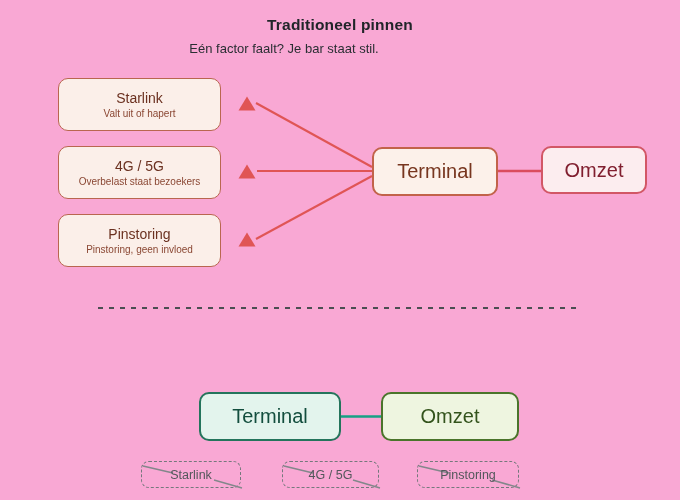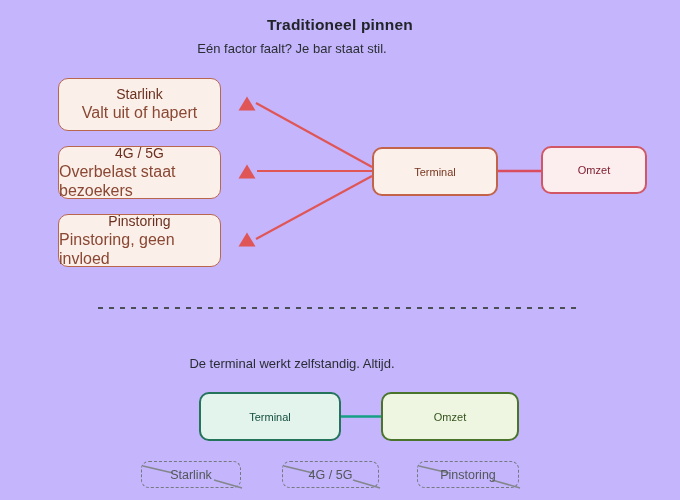--- a/index.html
+++ b/index.html
@@ -5,21 +5,21 @@
   html, body {
     margin: 0;
     padding: 0;
     background: #000000;
     font-family: "Liberation Sans", sans-serif;
   }
   .canvas {
     position: relative;
     width: 680px;
     height: 500px;
-    background: #c4b5fd;
+    background: #f9a8d4;
     overflow: hidden;
   }
   .overlay {
     position: absolute;
     top: 0;
     left: 0;
     z-index: 0;
   }
   .section-title {
     position: absolute;
@@ -32,21 +32,20 @@
     letter-spacing: 0.2px;
   }
   .section-subtitle {
     position: absolute;
     left: 0;
     width: 568px;
     text-align: center;
     font-size: 13px;
     font-weight: 400;
     color: #2a2e33;
-    margin-left: 8px;
   }
   .node {
     position: absolute;
     box-sizing: border-box;
     border-radius: 10px;
     display: flex;
     flex-direction: column;
     align-items: center;
     justify-content: center;
     z-index: 1;
@@ -59,21 +58,21 @@
     border: 1.5px solid #b9664f;
     gap: 2px;
   }
   .factor-name {
     font-size: 14px;
     font-weight: 500;
     color: #6b3120;
     line-height: 1.15;
   }
   .factor-desc {
-    font-size: 16px;
+    font-size: 10px;
     font-weight: 400;
     color: #8a4733;
     line-height: 1.15;
   }
   .terminal-top {
     left: 372px;
     top: 147px;
     width: 126px;
     height: 49px;
     background: #fcf1ea;
@@ -101,21 +100,21 @@
   .omzet-bottom {
     left: 381px;
     top: 392px;
     width: 138px;
     height: 49px;
     background: #eef5e0;
     border: 2px solid #4a742b;
   }
   .omzet-bottom .node-label { color: #33531c; }
   .node-label {
-    font-size: 11px;
+    font-size: 20px;
     font-weight: 500;
   }
   .disabled-box {
     position: absolute;
     top: 461px;
     height: 27px;
     box-sizing: border-box;
     border: 1.5px dashed #75787c;
     border-radius: 8px;
     display: flex;
@@ -176,21 +175,20 @@
   </div>
 
   <div class="node terminal-top">
     <div class="node-label">Terminal</div>
   </div>
 
   <div class="node omzet-top">
     <div class="node-label">Omzet</div>
   </div>
 
-  <div class="section-subtitle" style="top:356px">De terminal werkt zelfstandig. Altijd.</div>
 
   <div class="node terminal-bottom">
     <div class="node-label">Terminal</div>
   </div>
 
   <div class="node omzet-bottom">
     <div class="node-label">Omzet</div>
   </div>
 
   <div class="disabled-box" style="left:141px;width:100px">

